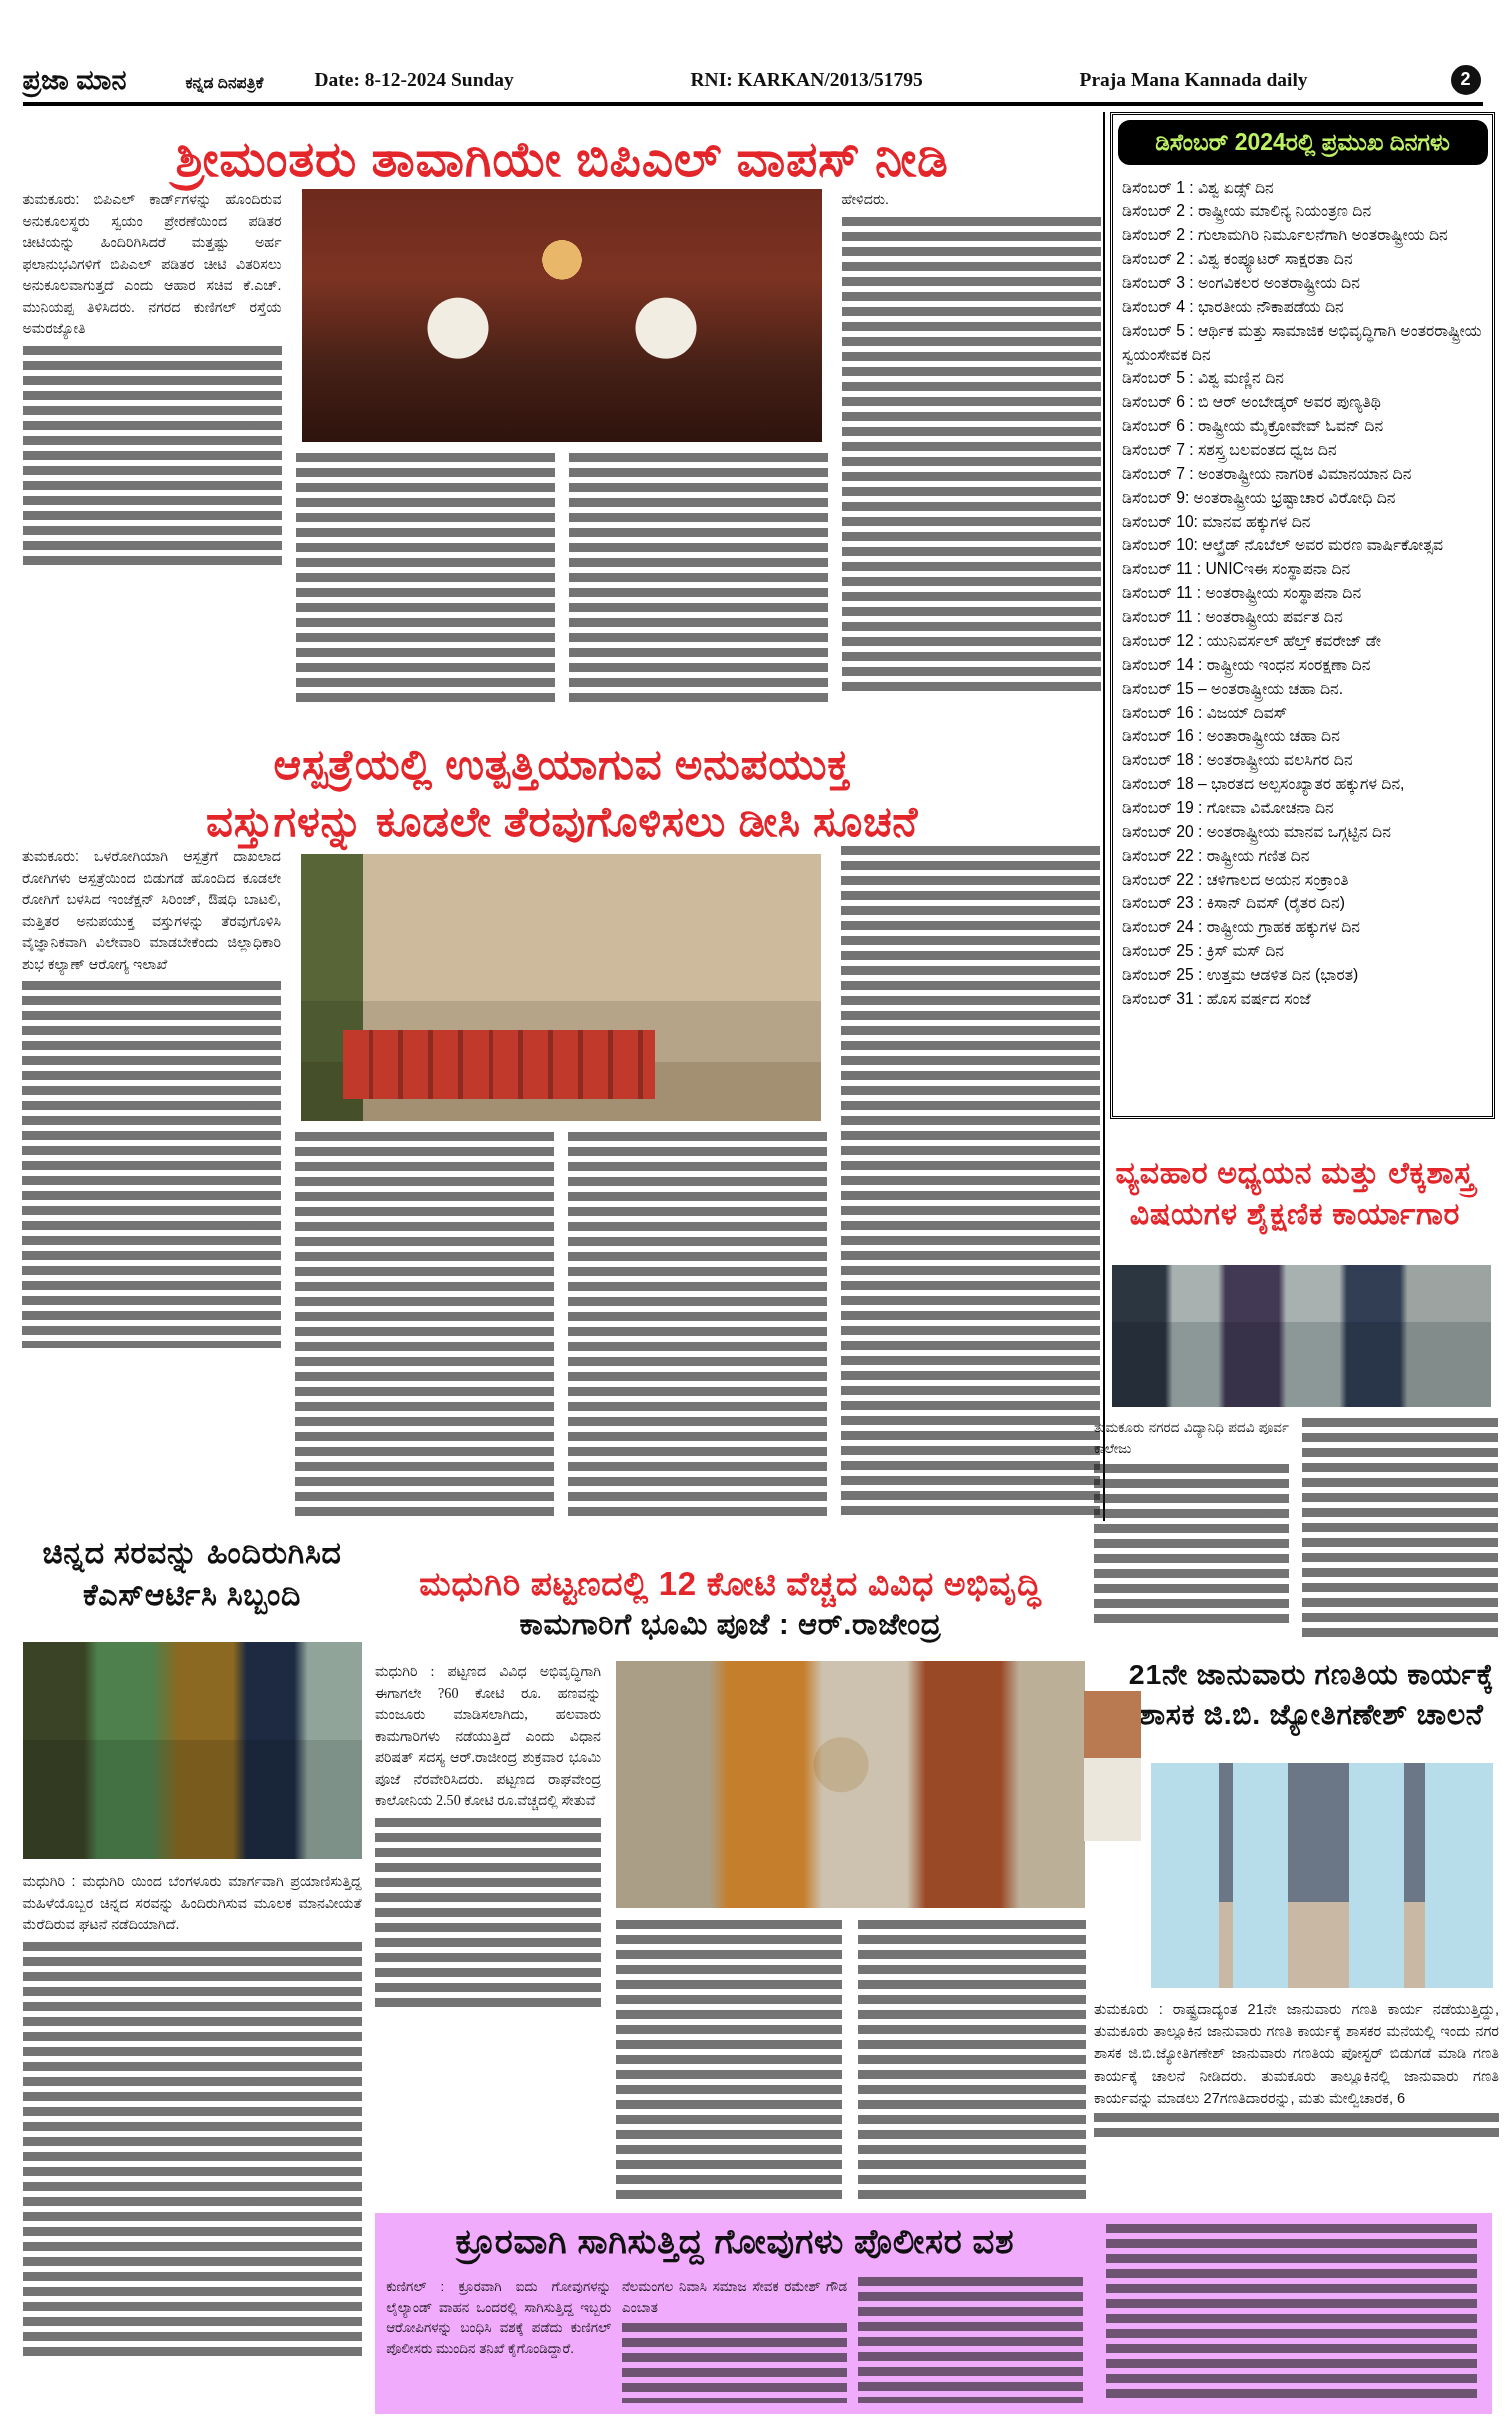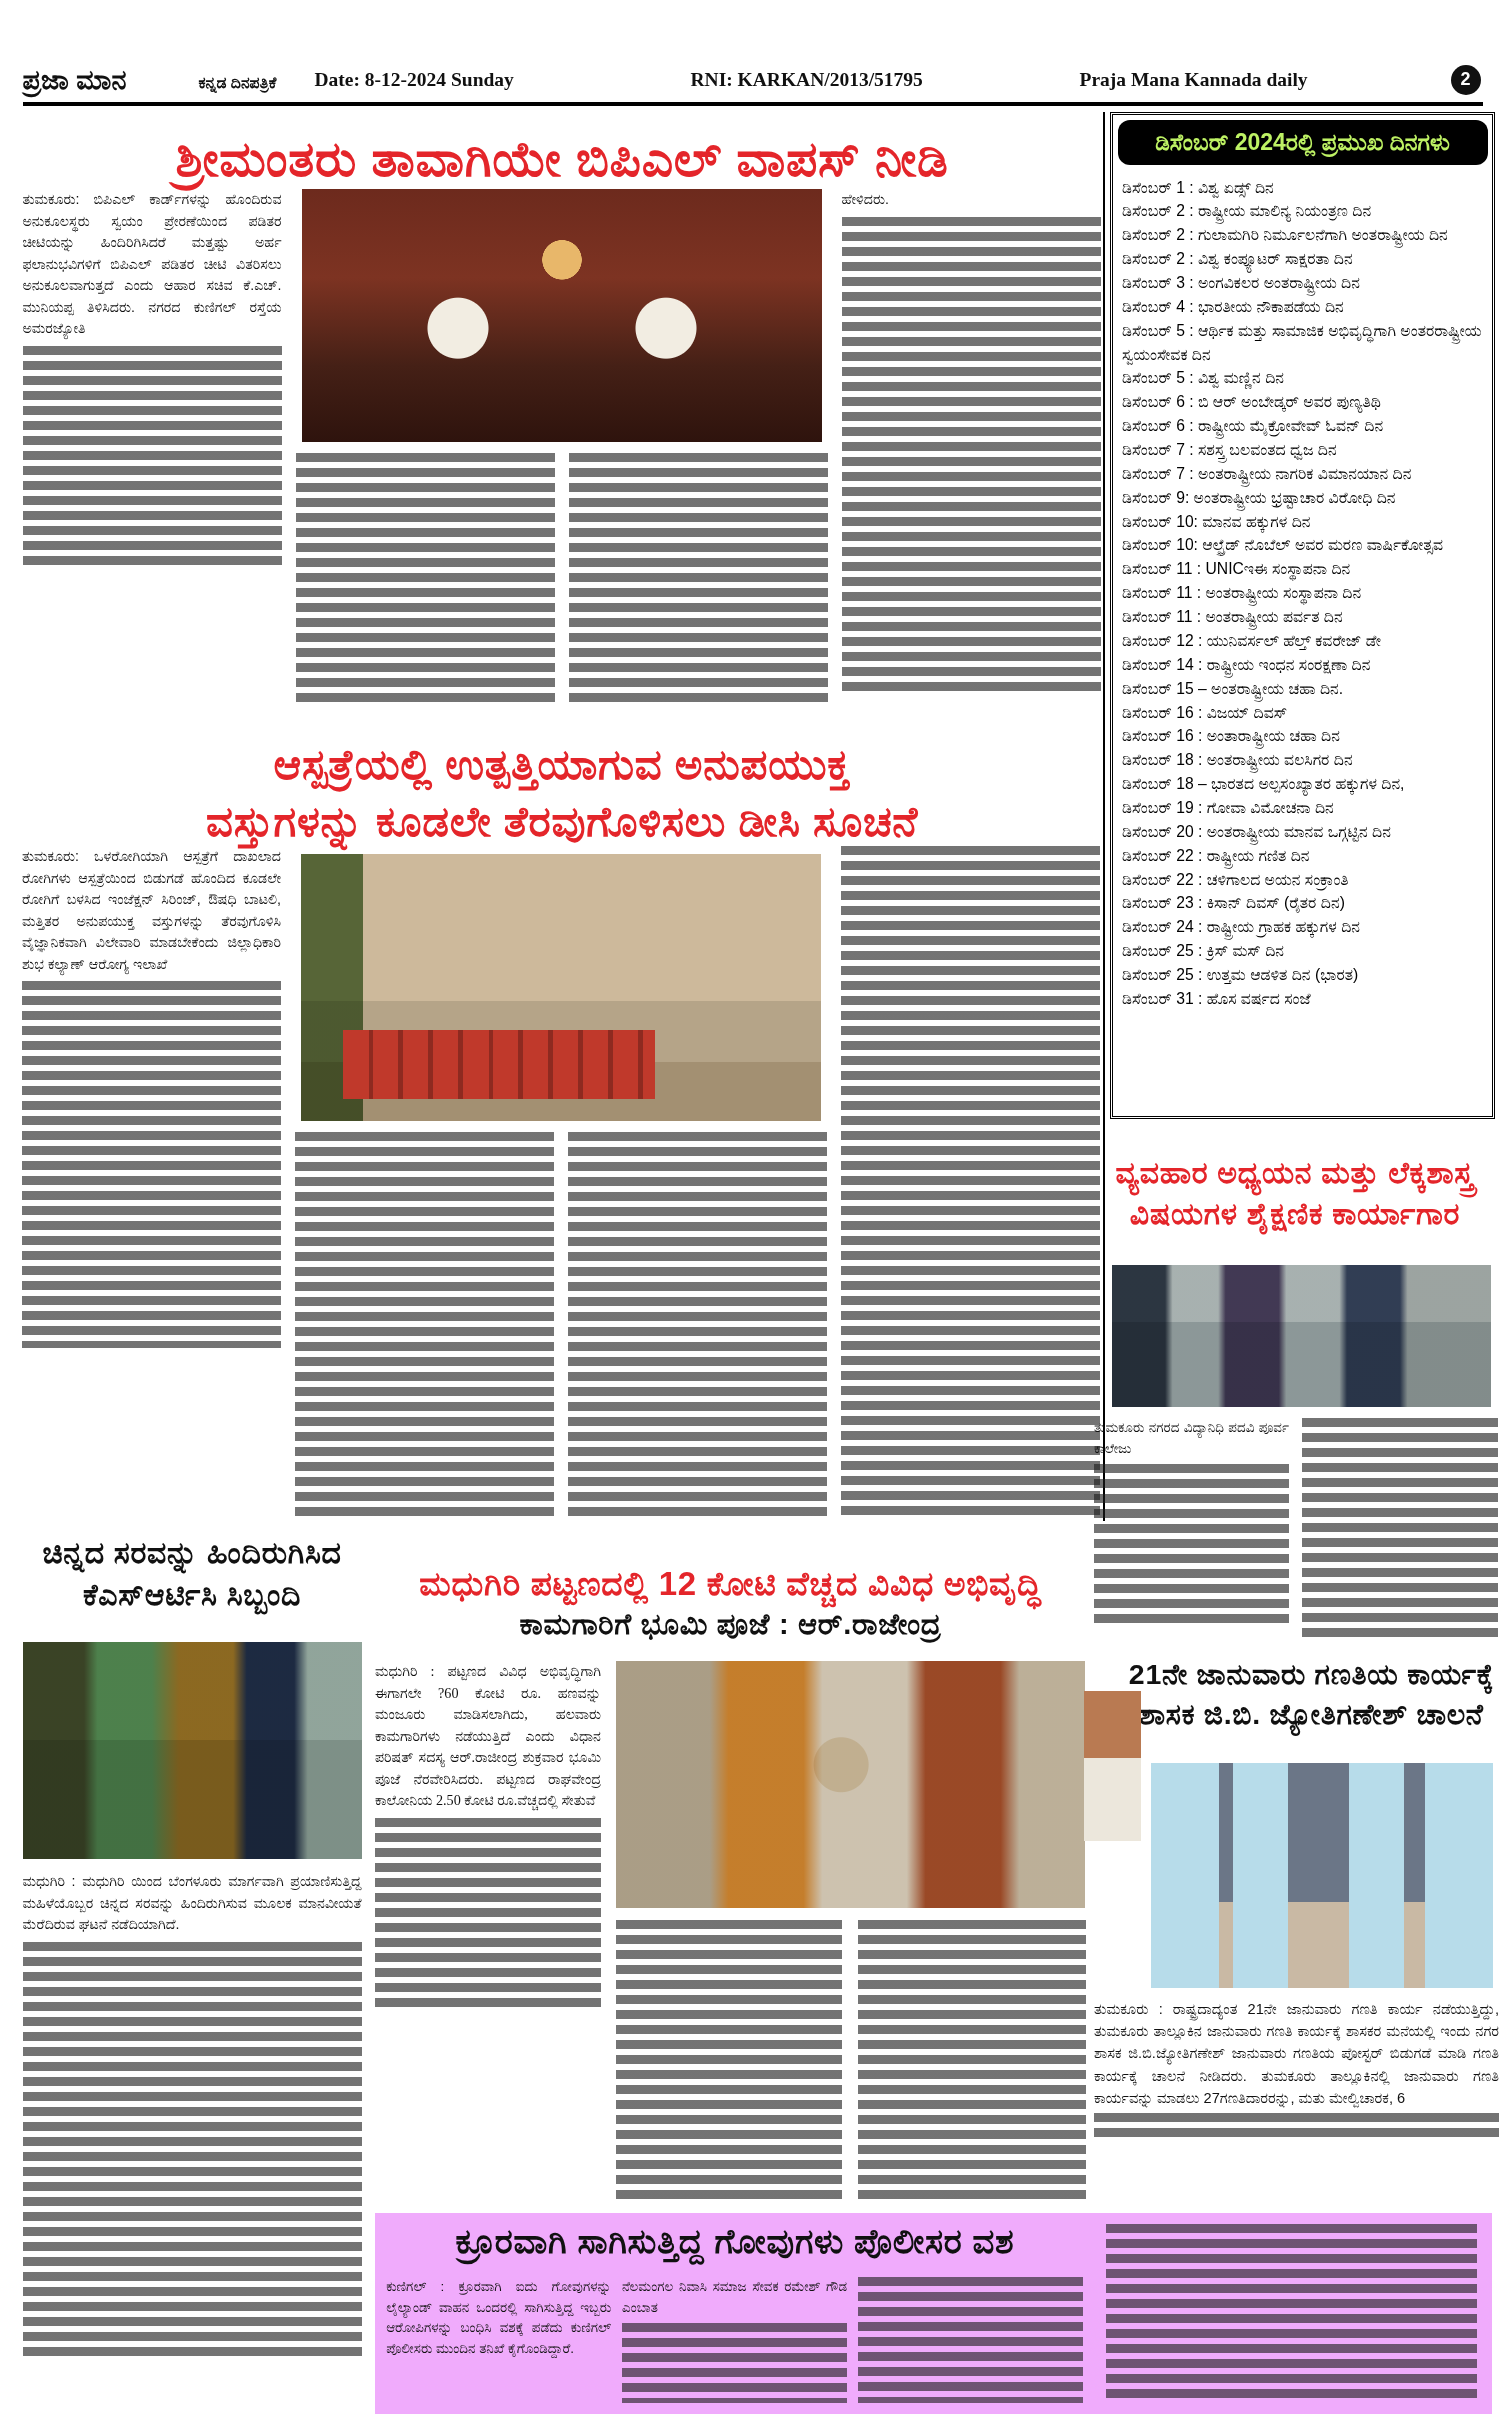--- a/index.html
+++ b/index.html
@@ -55,21 +55,21 @@
        linear-gradient(180deg,#6b7687 0 62%,#c9b9a4 62% 100%);}
   .ph7{background:linear-gradient(180deg,#b97a52 0 45%,#ece7dc 45% 100%);}
 </style>
 </head>
 <body>
 
 <div id="paper">
 
   <div class="abs" style="left:22.5px;top:63px;width:1460px;height:37px;">
     <span class="abs bold" style="left:0;top:1.5px;font-size:27px;">ಪ್ರಜಾ ಮಾನ</span>
-    <span class="abs bold" style="left:176px;top:10.5px;font-size:15.7px;">ಕನ್ನಡ ದಿನಪತ್ರಿಕೆ</span>
+    <span class="abs bold" style="left:163px;top:10.5px;font-size:15.7px;">ಕನ್ನಡ ದಿನಪತ್ರಿಕೆ</span>
     <span class="abs bold" style="left:292px;top:6px;font-size:19.5px;font-family:'Liberation Serif','DejaVu Serif',serif;">Date: 8-12-2024 Sunday</span>
     <span class="abs bold" style="left:660px;top:6px;font-size:19.5px;font-family:'Liberation Serif','DejaVu Serif',serif;margin-left:8px;">RNI: KARKAN/2013/51795</span>
     <span class="abs bold" style="left:1057px;top:6px;font-size:19.5px;font-family:'Liberation Serif','DejaVu Serif',serif;">Praja Mana Kannada daily</span>
     <div class="abs pgcircle" style="left:1428px;top:1.5px;">2</div>
   </div>
   <div class="abs rule" style="left:22.5px;top:102px;width:1460px;height:3.7px;"></div>
 
   <div class="abs vline" style="left:1103px;top:112px;height:1409px;"></div>
 
   <div class="abs hl-main red ctr" style="left:27px;top:109px;width:1070px;font-size:49px;line-height:1.25;">ಶ್ರೀಮಂತರು ತಾವಾಗಿಯೇ ಬಿಪಿಎಲ್ ವಾಪಸ್ ನೀಡಿ</div>

